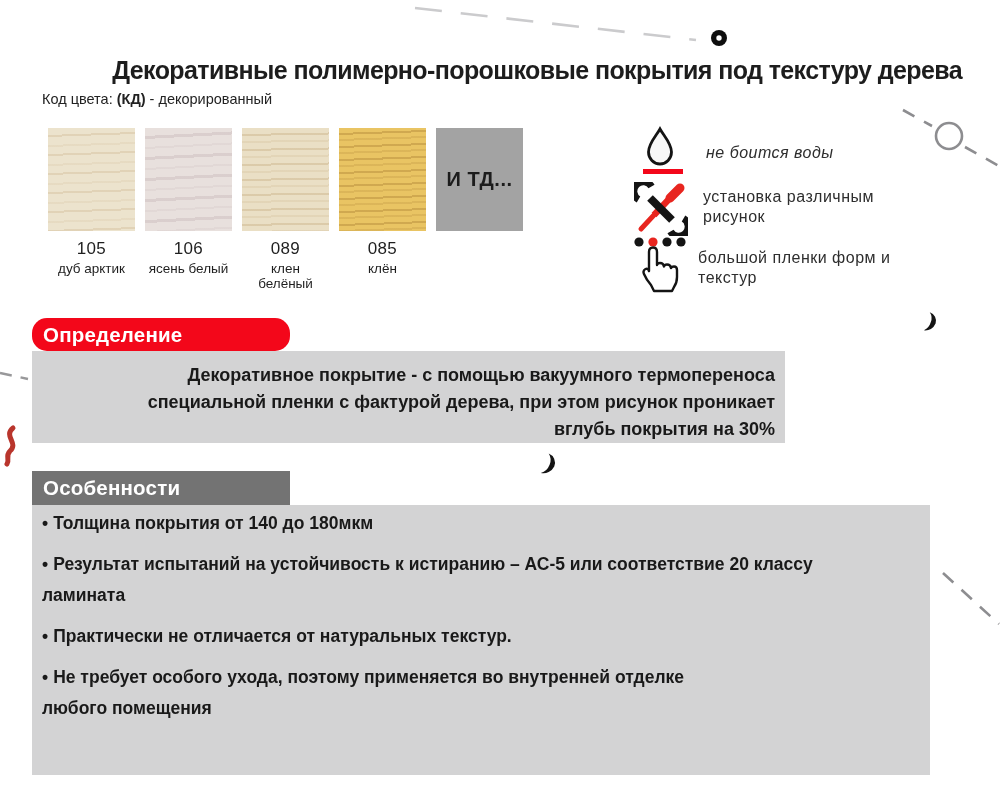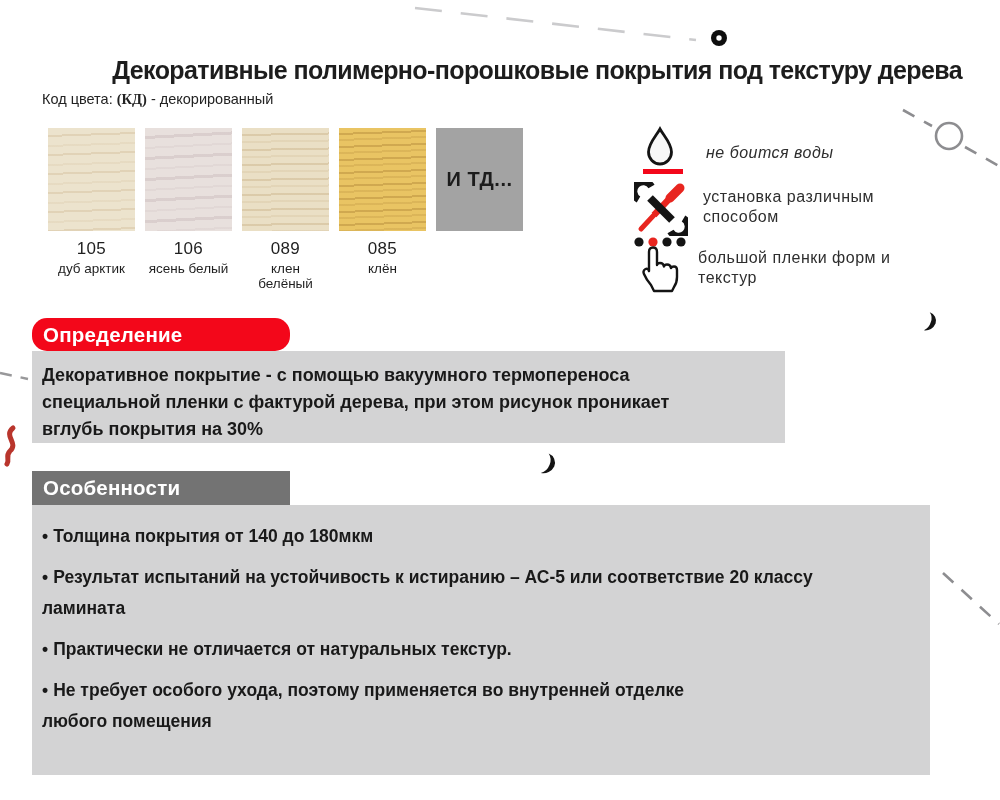--- a/index.html
+++ b/index.html
@@ -6,21 +6,21 @@
   html,body { background:#ffffff; }
   body { font-family:"Liberation Sans", sans-serif; }
   .canvas { position:relative; width:1000px; height:800px; background:#fff; overflow:hidden; }
 
   .deco { position:absolute; left:0; top:0; pointer-events:none; }
 
   
   .hdr { position:absolute; left:42px; top:56px; width:920px; }
   .hdr h1 { font-size:25px; font-weight:bold; color:#1d1d1d; letter-spacing:-0.6px; white-space:nowrap;text-align:right; }
   .hdr .sub { margin-top:6px; font-size:14.5px; color:#222; }
-  .hdr .sub b { font-weight:bold;font-family:Liberation Serif, serif; }
+  .hdr .sub b { font-weight:bold; }
 
   
   .swatch-row { position:absolute; left:48px; top:128px; display:flex; gap:10px; }
   .swatch-col { width:87px; text-align:center; }
   .swatch { width:87px; height:103px; background-color:#ece3cd; }
   .tex0 { background-image:
       repeating-linear-gradient(178deg, rgba(255,255,255,0) 0 7px, rgba(190,158,112,0.24) 7px 9px, rgba(255,255,255,0) 9px 17px, rgba(190,158,112,0.12) 17px 19px); }
   .tex1 { background-image:
       repeating-linear-gradient(177deg, rgba(255,255,255,0) 0 8px, rgba(168,144,150,0.22) 8px 11px, rgba(255,255,255,0) 11px 19px, rgba(168,144,150,0.10) 19px 21px); }
   .tex2 { background-image:
@@ -37,21 +37,21 @@
   .icon-abs { position:absolute; }
   .red-bar { position:absolute; left:643px; top:169px; width:40px; height:5px; }
 
   
   .sec-head { position:absolute; height:33px; display:flex; align-items:center;
               padding-left:11px; color:#ffffff; font-size:20.5px; font-weight:bold; letter-spacing:0.2px; }
   .sec-body { position:absolute; color:#191919; font-weight:bold; }
   .def-head { left:32px; top:318px; width:258px; }
   .def-body { left:32px; top:351px; width:753px; height:92px; padding:11px 10px; font-size:18px; line-height:27px; }
   .prop-head { left:32px; top:471px; width:258px; height:34px; }
-  .prop-body { left:32px; top:505px; width:898px; height:270px; padding:21px 10px 0 10px; font-size:17.5px; }
+  .prop-body { left:32px; top:505px; width:898px; height:270px; padding:8px 10px 0 10px; font-size:17.5px; }
   .bullet { margin-bottom:21px; line-height:20px; }
   .bullet .mk { margin-right:5px; }
   .bullet .line2 { display:block; margin-top:11px; }
 </style>
 </head>
 <body>
 
 <div class="canvas">
 
   <svg class="deco" width="1000" height="800" viewBox="0 0 1000 800">
@@ -116,40 +116,40 @@
   <svg class="icon-abs" style="left:634px; top:182px;" width="54" height="54" viewBox="0 0 54 54">
 
     <path d="M7,47 L20,33" stroke="#e8251f" stroke-width="5" stroke-linecap="round"></path>
     <path d="M20,33 L37,15" stroke="#e8251f" stroke-width="6.5"></path>
     <path d="M36,16 L46,6" stroke="#e8251f" stroke-width="9" stroke-linecap="round"></path>
 
     <path d="M16,16 L38,38" stroke="#141414" stroke-width="8"></path>
     <path d="M17.5,4.5 A9.5,9.5 0 1 0 4.5,17.5" stroke="#141414" stroke-width="7" fill="none"></path>
     <path d="M36.5,49.5 A9.5,9.5 0 1 0 49.5,36.5" stroke="#141414" stroke-width="7" fill="none"></path>
   </svg>
-  <div class="feat-label" style="left:703px; top:187px;">установка различным способом</div>
+  <div class="feat-label" style="left:703px; top:187px;">установка различным рисунок</div>
 
   <svg class="icon-abs" style="left:633px; top:235px;" width="58" height="58" viewBox="0 0 58 58">
 
     <circle cx="6" cy="7" r="4.6" fill="#141414"></circle>
     <circle cx="20" cy="7" r="4.6" fill="#e8251f"></circle>
     <circle cx="34" cy="7" r="4.6" fill="#141414"></circle>
     <circle cx="48" cy="7" r="4.6" fill="#141414"></circle>
 
     <path d="M16,34 L16,17 Q16,12.5 20,12.5 Q24,12.5 24,17 L24,30
              Q24.5,28 27,28 Q30.5,28 31,31.5 Q31.5,29.5 34,29.5 Q37.5,29.5 38,33
              Q38.5,31.5 41,31.5 Q44,31.5 44,35 L44,42 Q44,48 41,52 L39,56 L21,56 L18,50
              Q13,44 11,39 Q9.5,35.5 12.5,34 Q15,33 16,36 Z" fill="#ffffff" stroke="#141414" stroke-width="2.4" stroke-linejoin="round"></path>
   </svg>
   <div class="feat-label" style="left:698px; top:248px;">большой пленки форм и текстур</div>
 
   <div class="sec-head def-head" style="background-color: rgb(243, 7, 26); border-radius: 15px;">
     <span>Определение</span>
   </div>
-  <div class="sec-body def-body" style="background-color: rgb(211, 211, 212);">
+  <div class="sec-body def-body" style="background-color: rgb(211, 211, 212); text-align: right;">
     <div>Декоративное покрытие - с помощью вакуумного термопереноса</div>
     <div>специальной пленки с фактурой дерева, при этом рисунок проникает</div>
     <div>вглубь покрытия на 30%</div>
   </div>
 
   <div class="sec-head prop-head" style="background-color: #737373;">
     <span>Особенности</span>
   </div>
   <div class="sec-body prop-body" style="background-color: rgb(211, 211, 212);">
     <div class="bullet">

